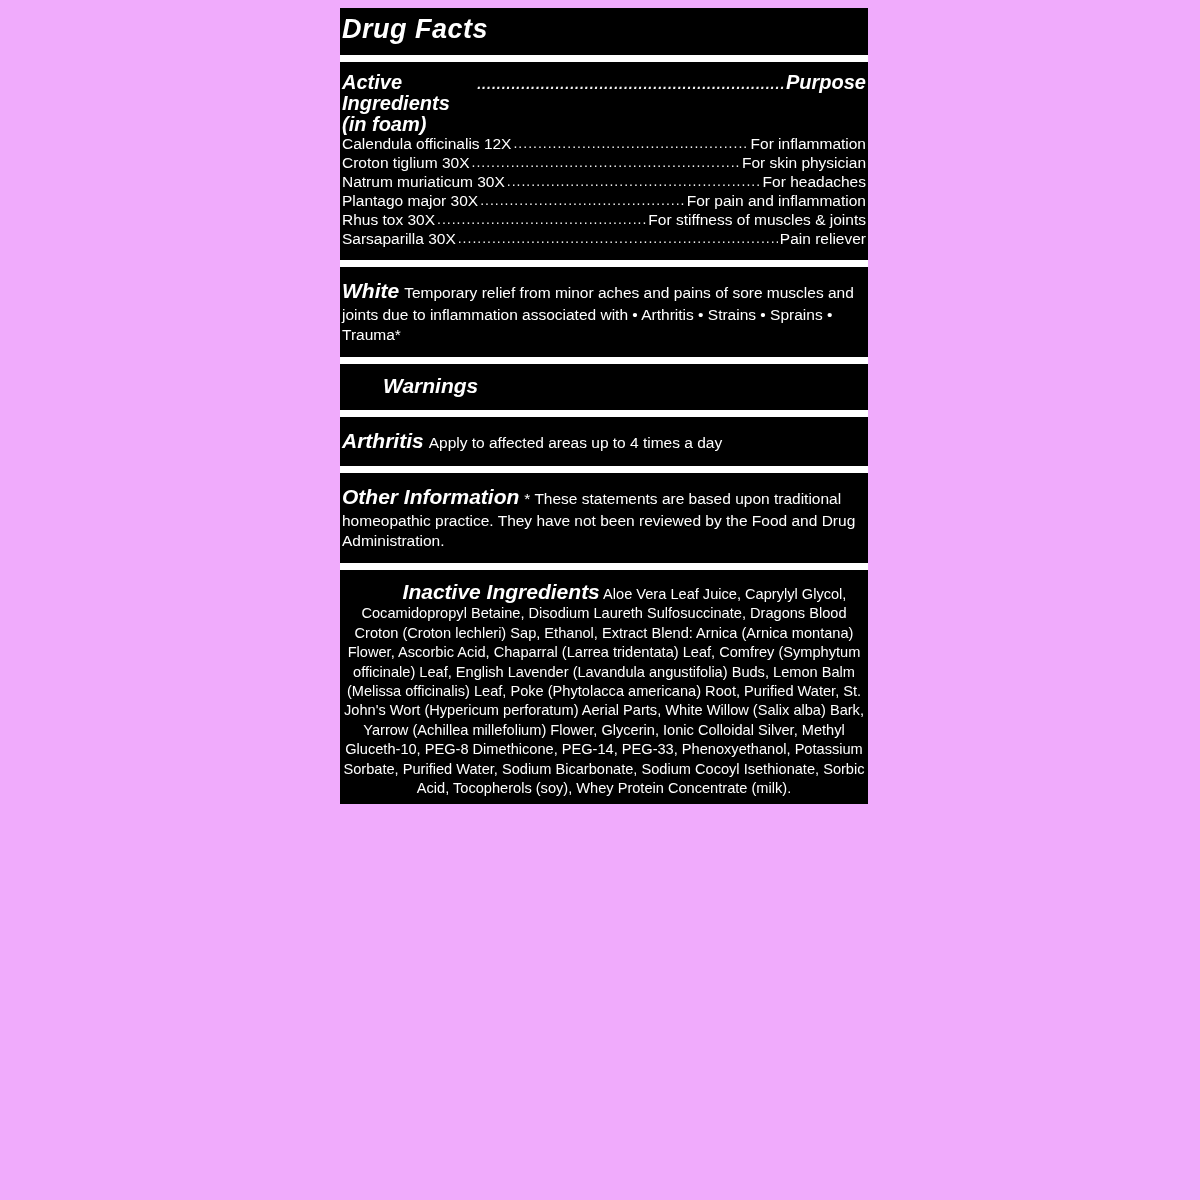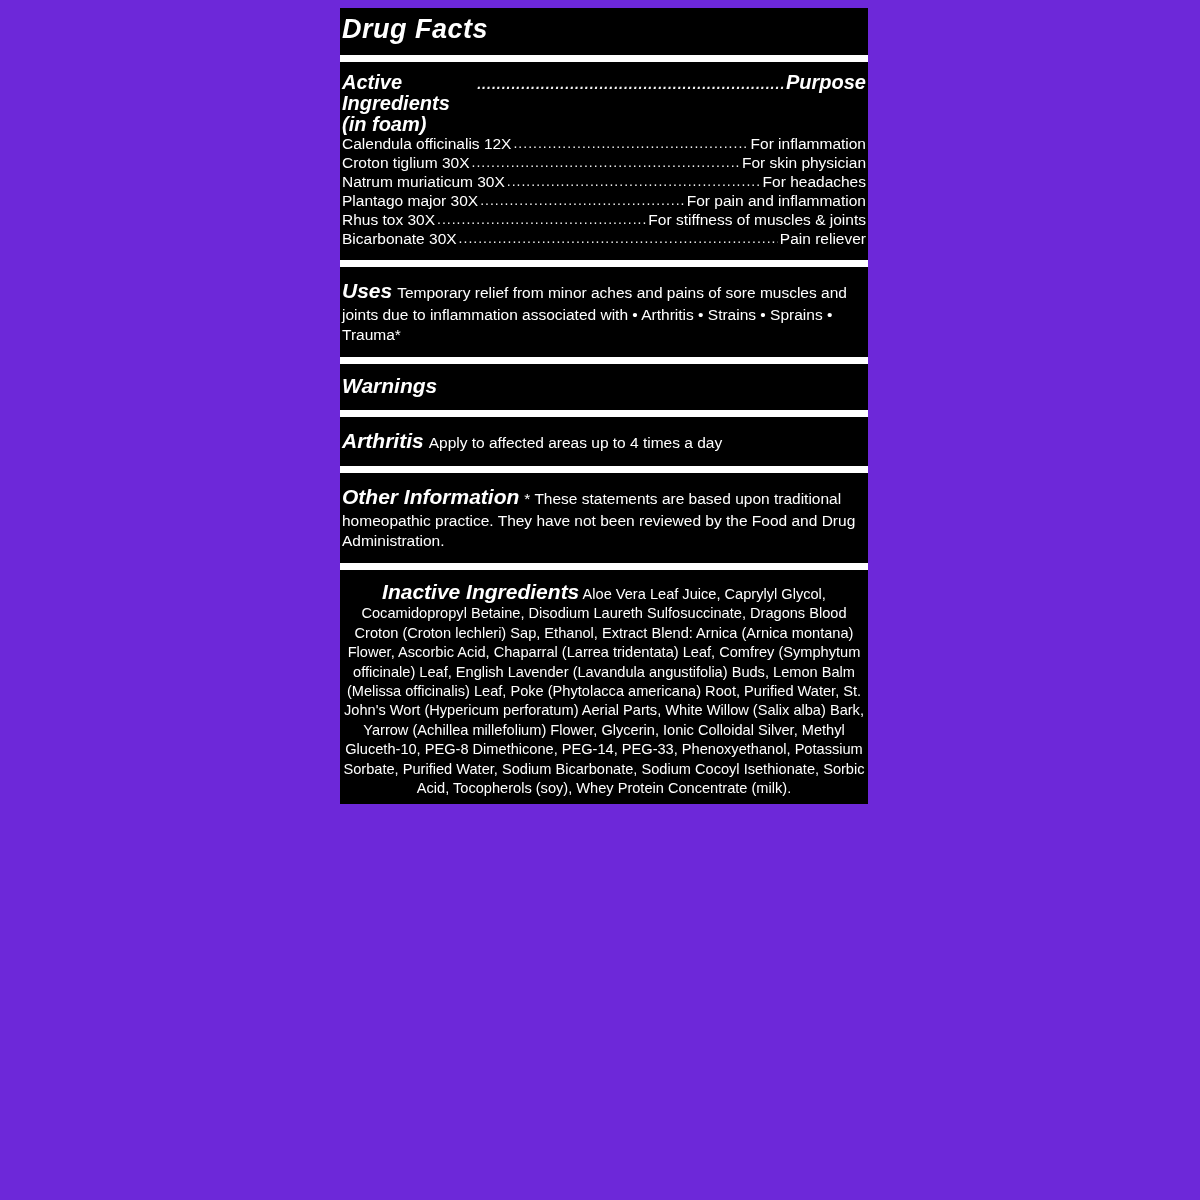--- a/index.html
+++ b/index.html
@@ -11,21 +11,21 @@
     width: 1200px;
     height: 1200px;
     font-family: "Liberation Sans", sans-serif;
     color: #ffffff;
     overflow: hidden;
   }
   .page {
     position: relative;
     width: 1200px;
     height: 1200px;
-    background: #6d28d9;
+    background: #f0abfc;
   }
   .panel {
     position: absolute;
     left: 340px;
     top: 8px;
     width: 528px;
     background: #000000;
   }
   .title {
     font-style: italic;
@@ -79,20 +79,21 @@
   .body-txt {
     font-size: 15.5px;
     line-height: 1.3;
   }
   .block-head {
     font-style: italic;
     font-weight: bold;
     font-size: 21px;
     line-height: 1.1;
     margin-bottom: 1px;
+    margin-left: 41px;
   }
   .inactive-txt {
     font-size: 14.6px;
     line-height: 1.33;
     text-align: center;
   }
 </style>
 </head>
 <body>
 
@@ -128,31 +129,31 @@
         <span class="ing-name">Plantago major 30X</span>
         <span class="dots">............................................................................................................................</span>
         <span class="ing-purpose">For pain and inflammation</span>
       </div>
       <div class="ing-row">
         <span class="ing-name">Rhus tox 30X</span>
         <span class="dots">............................................................................................................................</span>
         <span class="ing-purpose">For stiffness of muscles &amp; joints</span>
       </div>
       <div class="ing-row">
-        <span class="ing-name">Bicarbonate 30X</span>
+        <span class="ing-name">Sarsaparilla 30X</span>
         <span class="dots">............................................................................................................................</span>
         <span class="ing-purpose">Pain reliever</span>
       </div>
     </div>
 
     <div class="rule-thick"></div>
 
     <div class="section">
       <div class="body-txt">
-        <span class="inline-head">Uses</span><span>Temporary relief from minor aches and pains of sore muscles and joints due to inflammation associated with • Arthritis • Strains • Sprains • Trauma*</span>
+        <span class="inline-head">White</span><span>Temporary relief from minor aches and pains of sore muscles and joints due to inflammation associated with • Arthritis • Strains • Sprains • Trauma*</span>
       </div>
     </div>
 
     <div class="rule-thick"></div>
 
     <div class="section">
       <div class="block-head">Warnings</div>
     </div>
 
     <div class="rule-thick"></div>

